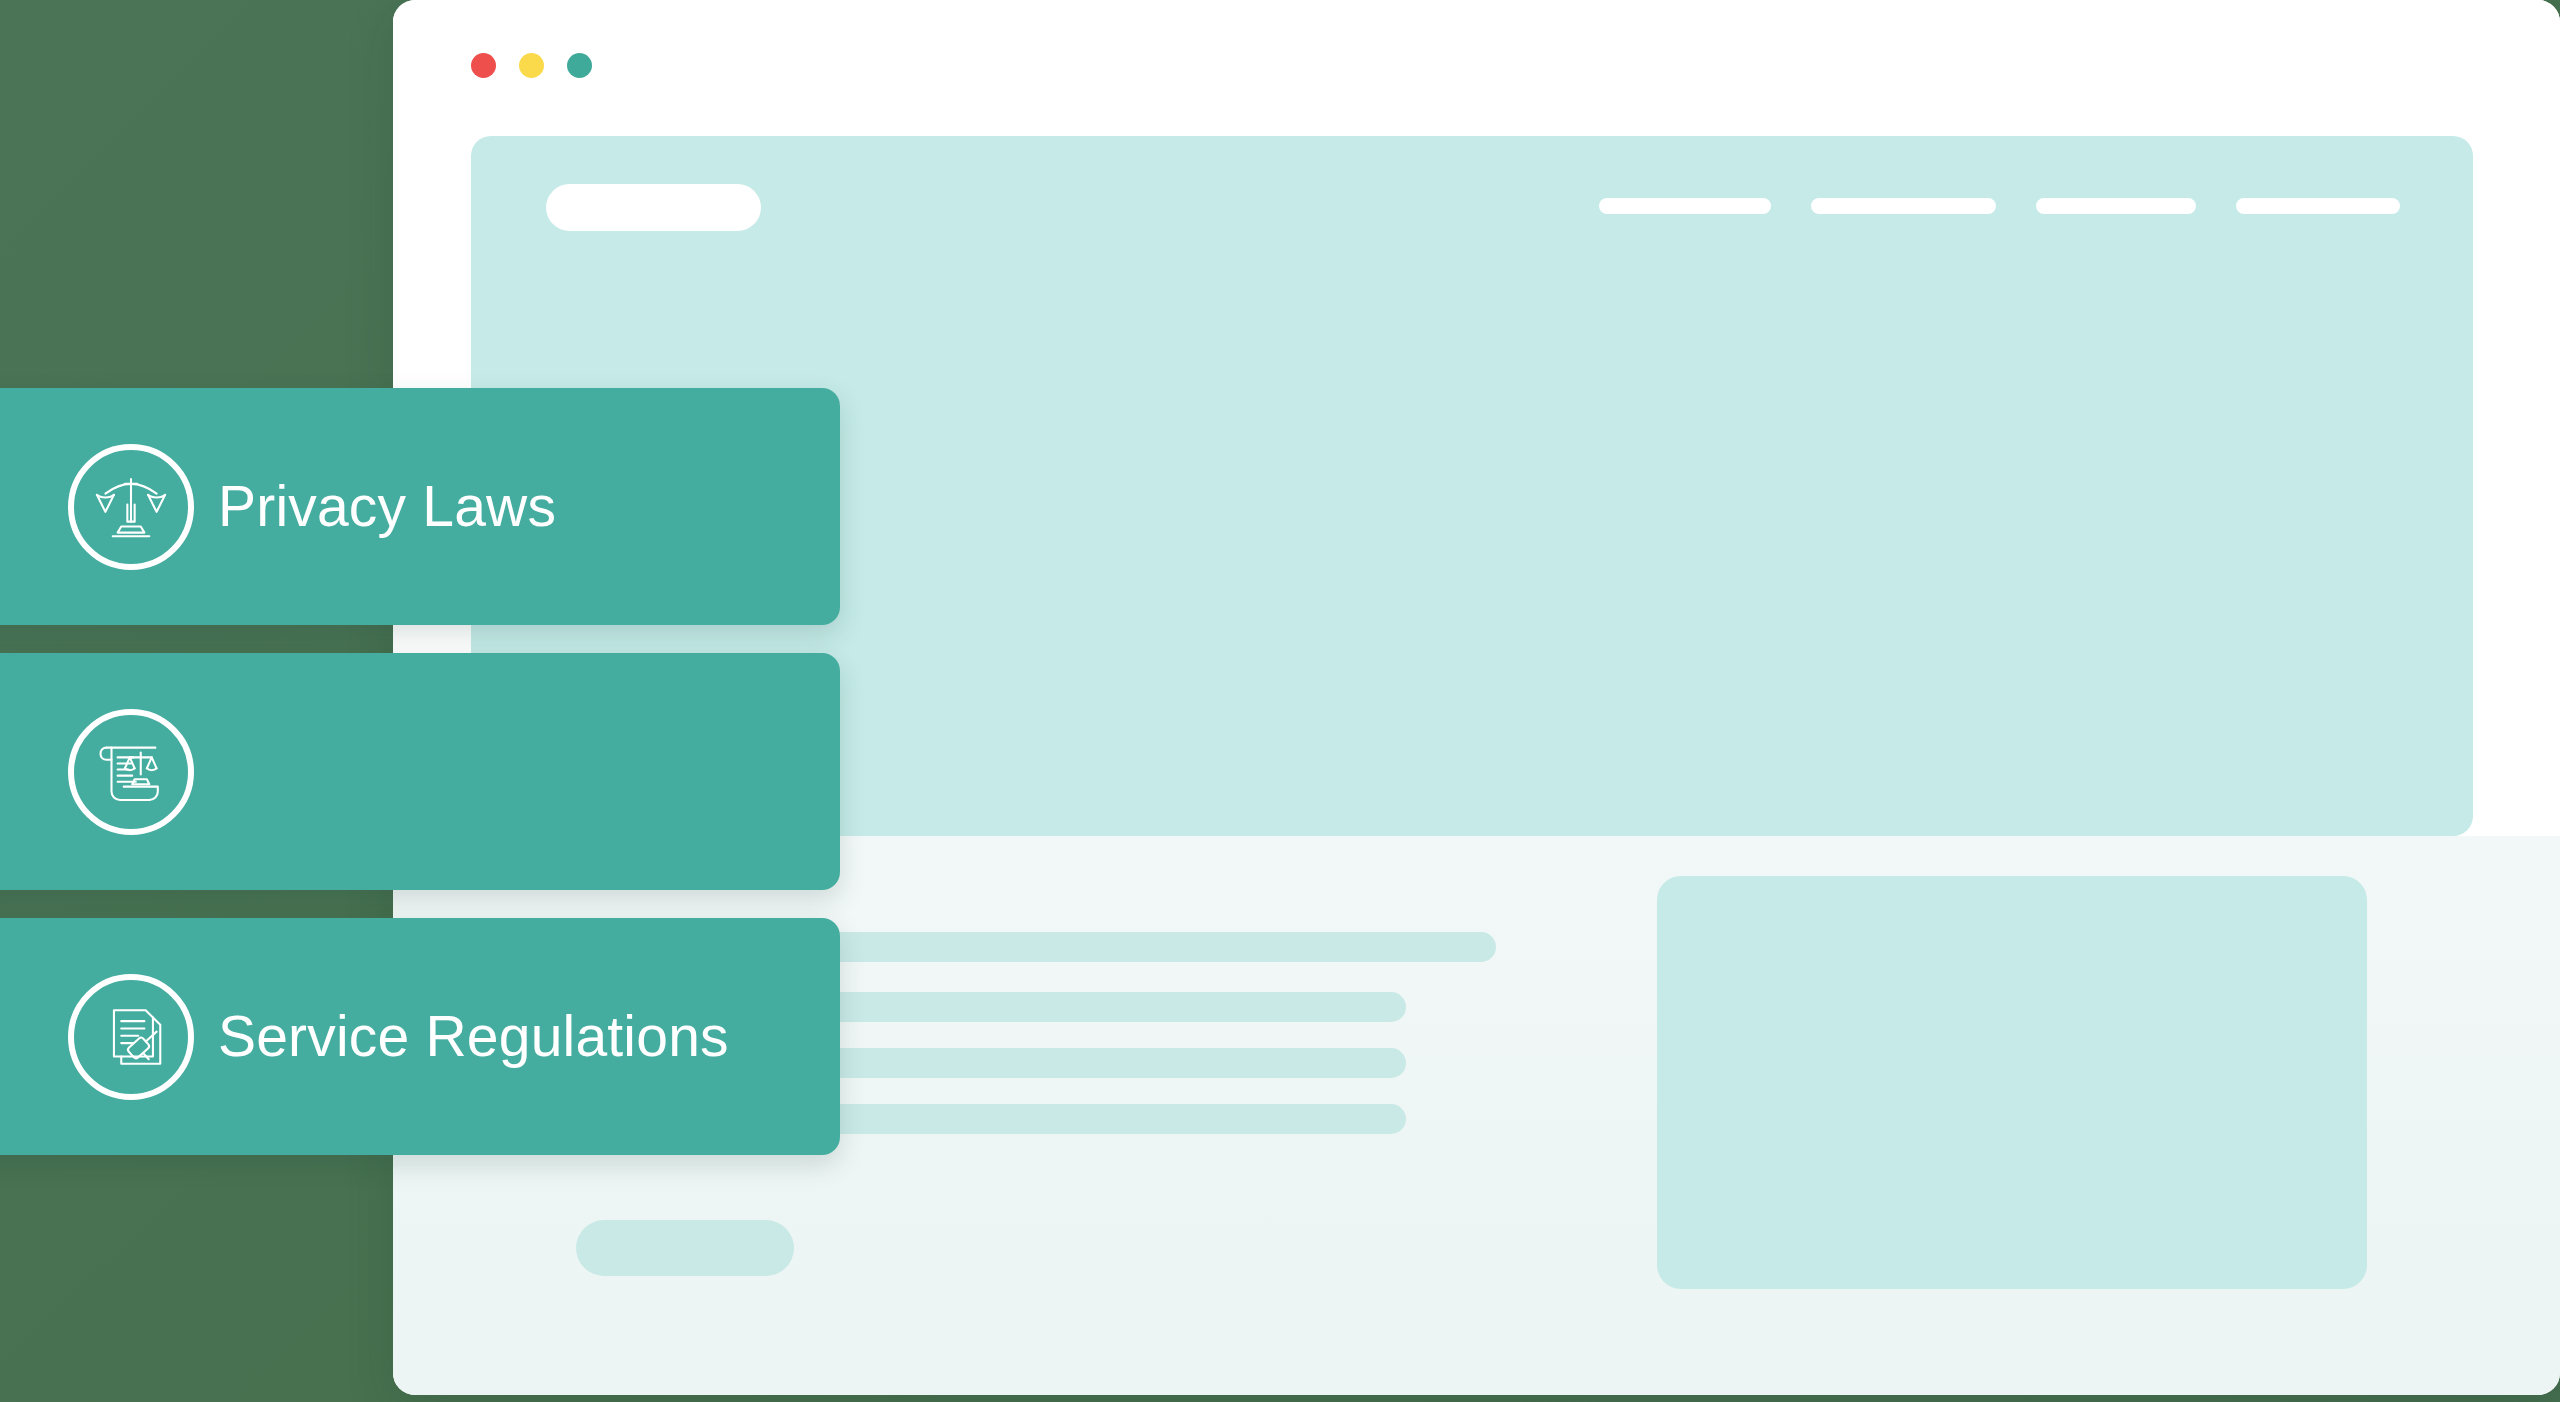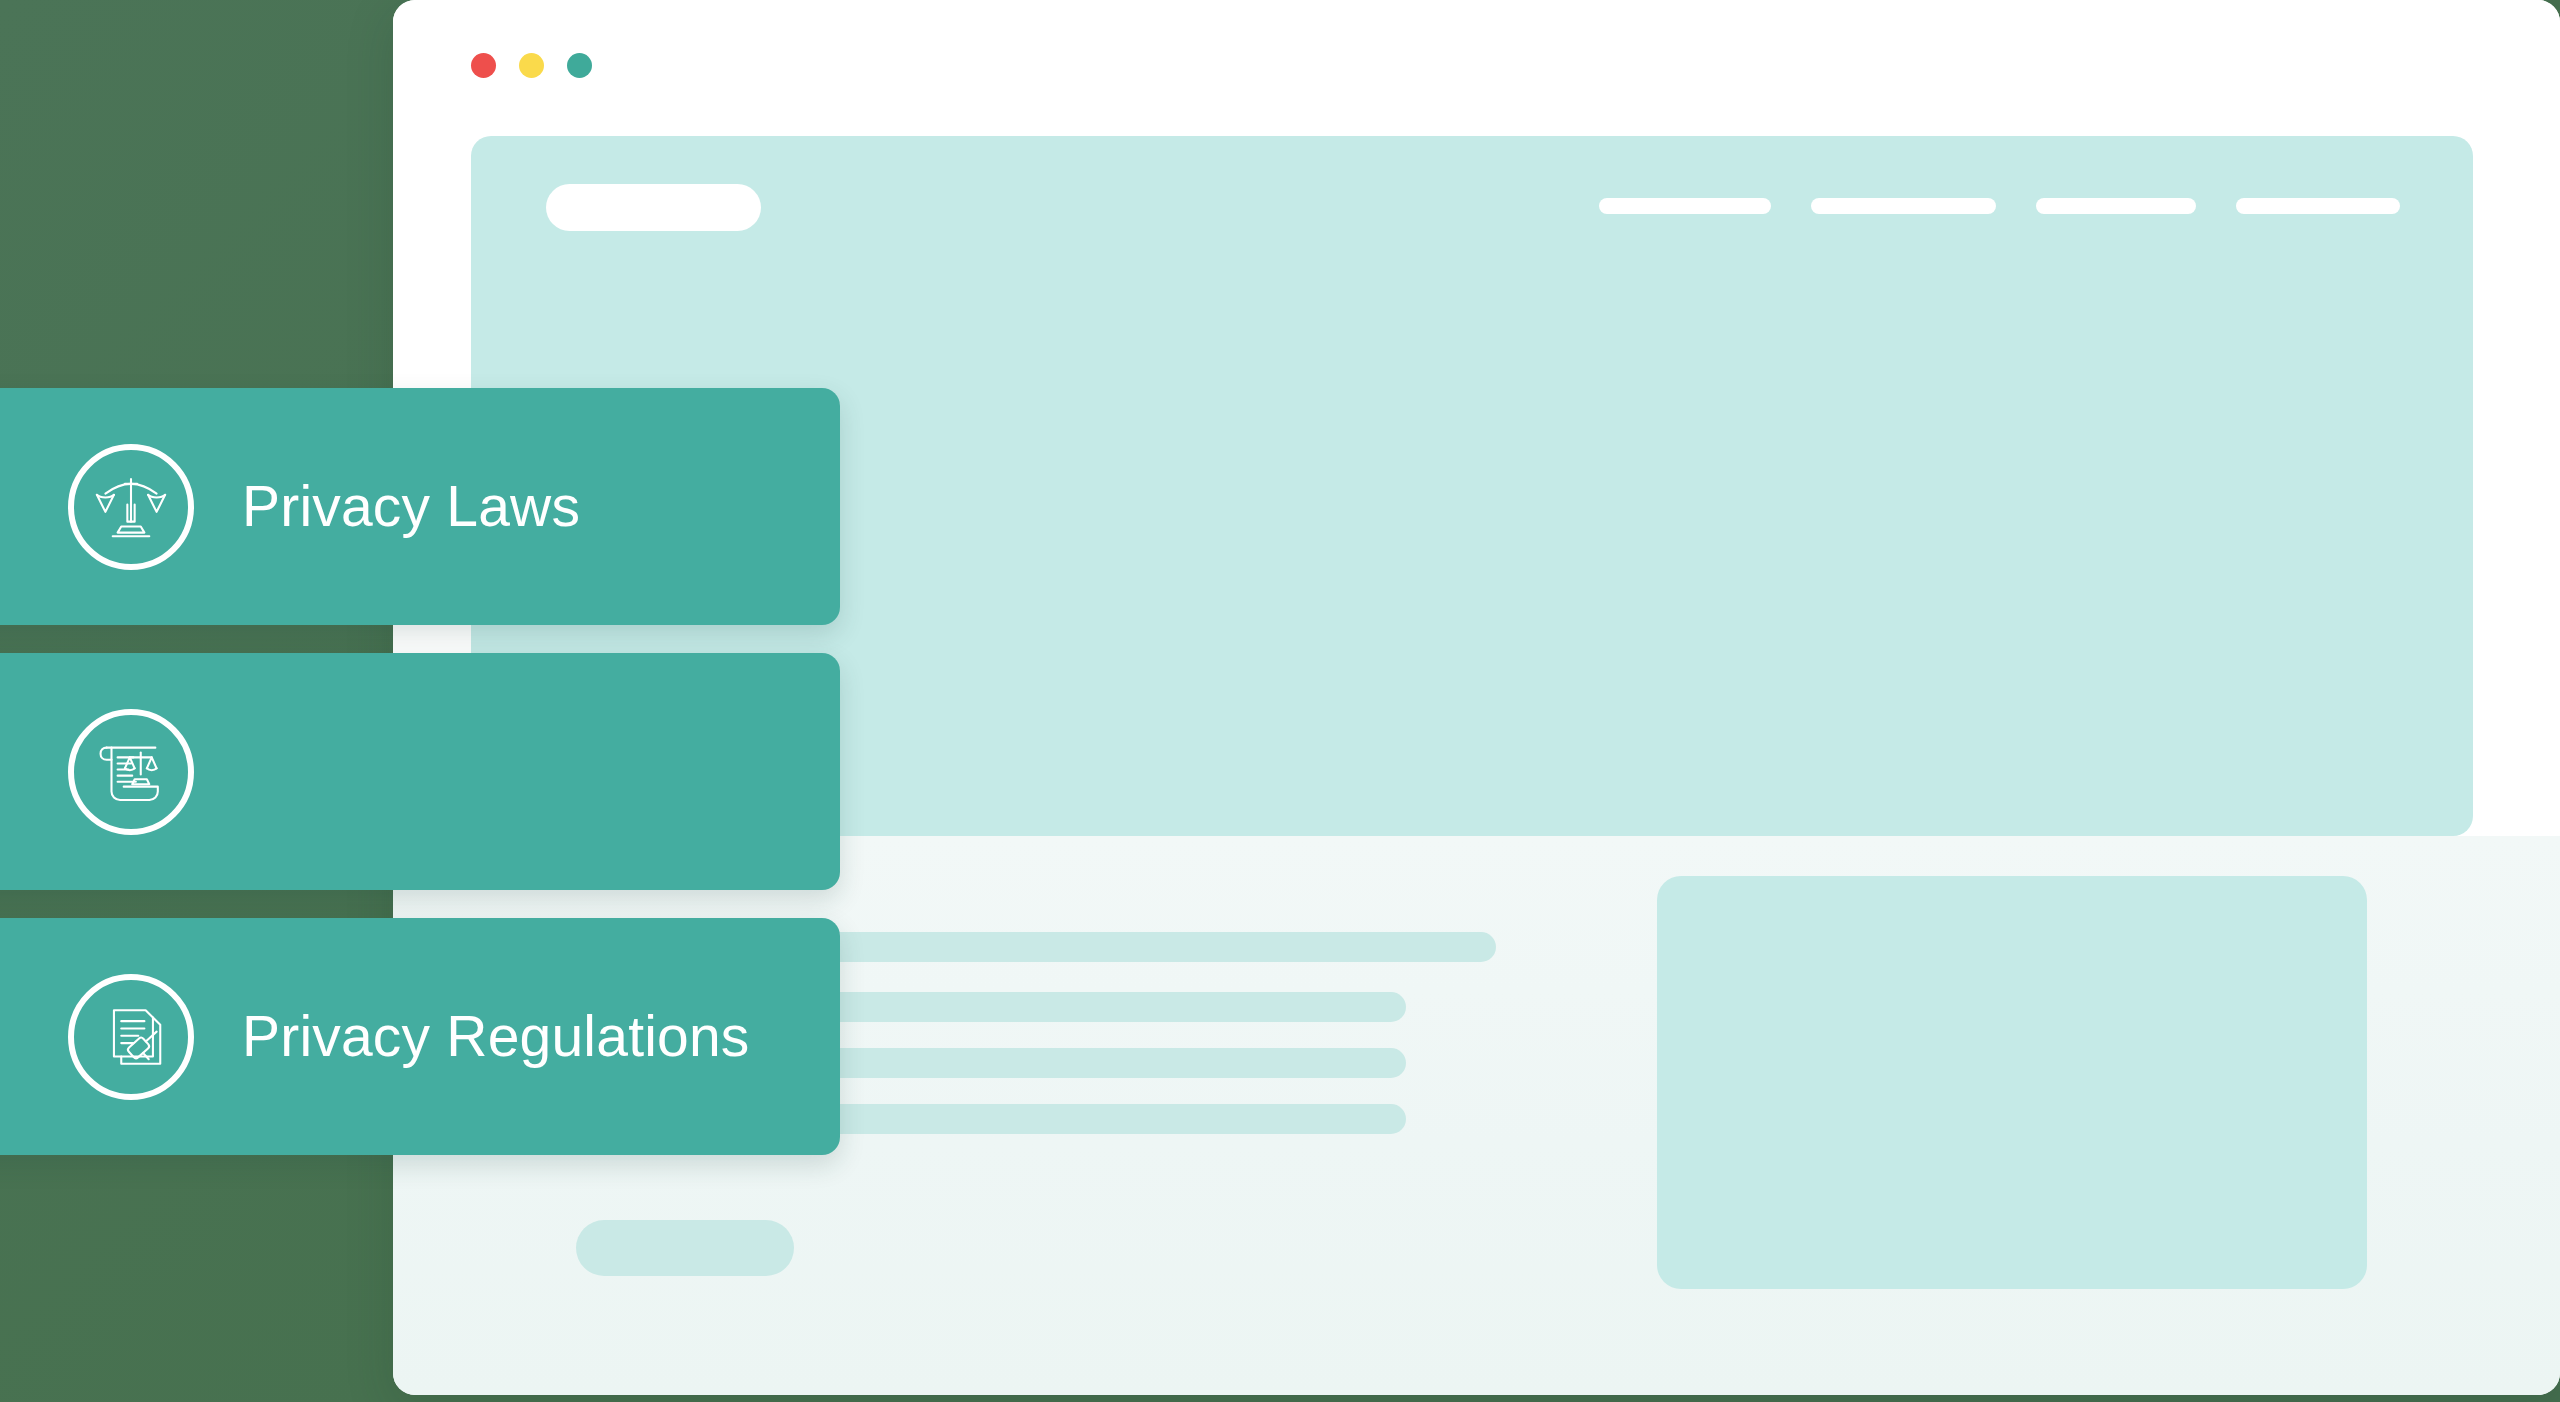--- a/index.html
+++ b/index.html
@@ -133,21 +133,21 @@
     width:126px; height:126px;
     margin-left:188px;
     border-radius:50%;
     border:6px solid #ffffff;
     flex:0 0 auto;
     display:flex; align-items:center; justify-content:center;
   }
   .pill-icon-badge svg { width:78px; height:78px; display:block; }
 
   .pill-label {
-    margin-left:48px;
+    margin-left:24px;
     color:#ffffff;
     font-size:57px;
     font-weight:400;
     letter-spacing:0.2px;
     line-height:1.1;
     white-space:nowrap;
   }
 </style>
 </head>
 <body>
@@ -240,16 +240,16 @@
         <line x1="24" y1="25" x2="43" y2="25"></line>
         <line x1="24" y1="31" x2="38" y2="31"></line>
         <line x1="24" y1="37" x2="34" y2="37"></line>
         <g transform="rotate(-42 40 40)">
           <rect x="30" y="34" width="16" height="11" rx="2.5"></rect>
           <line x1="46" y1="39.5" x2="58" y2="39.5"></line>
           <line x1="38" y1="45" x2="38" y2="52"></line>
         </g>
       </svg>
     </span>
-    <span class="pill-label">Privacy Regulations</span>
+    <span class="pill-label">Service Regulations</span>
   </div>
 
 </div>
 
 </body></html>

